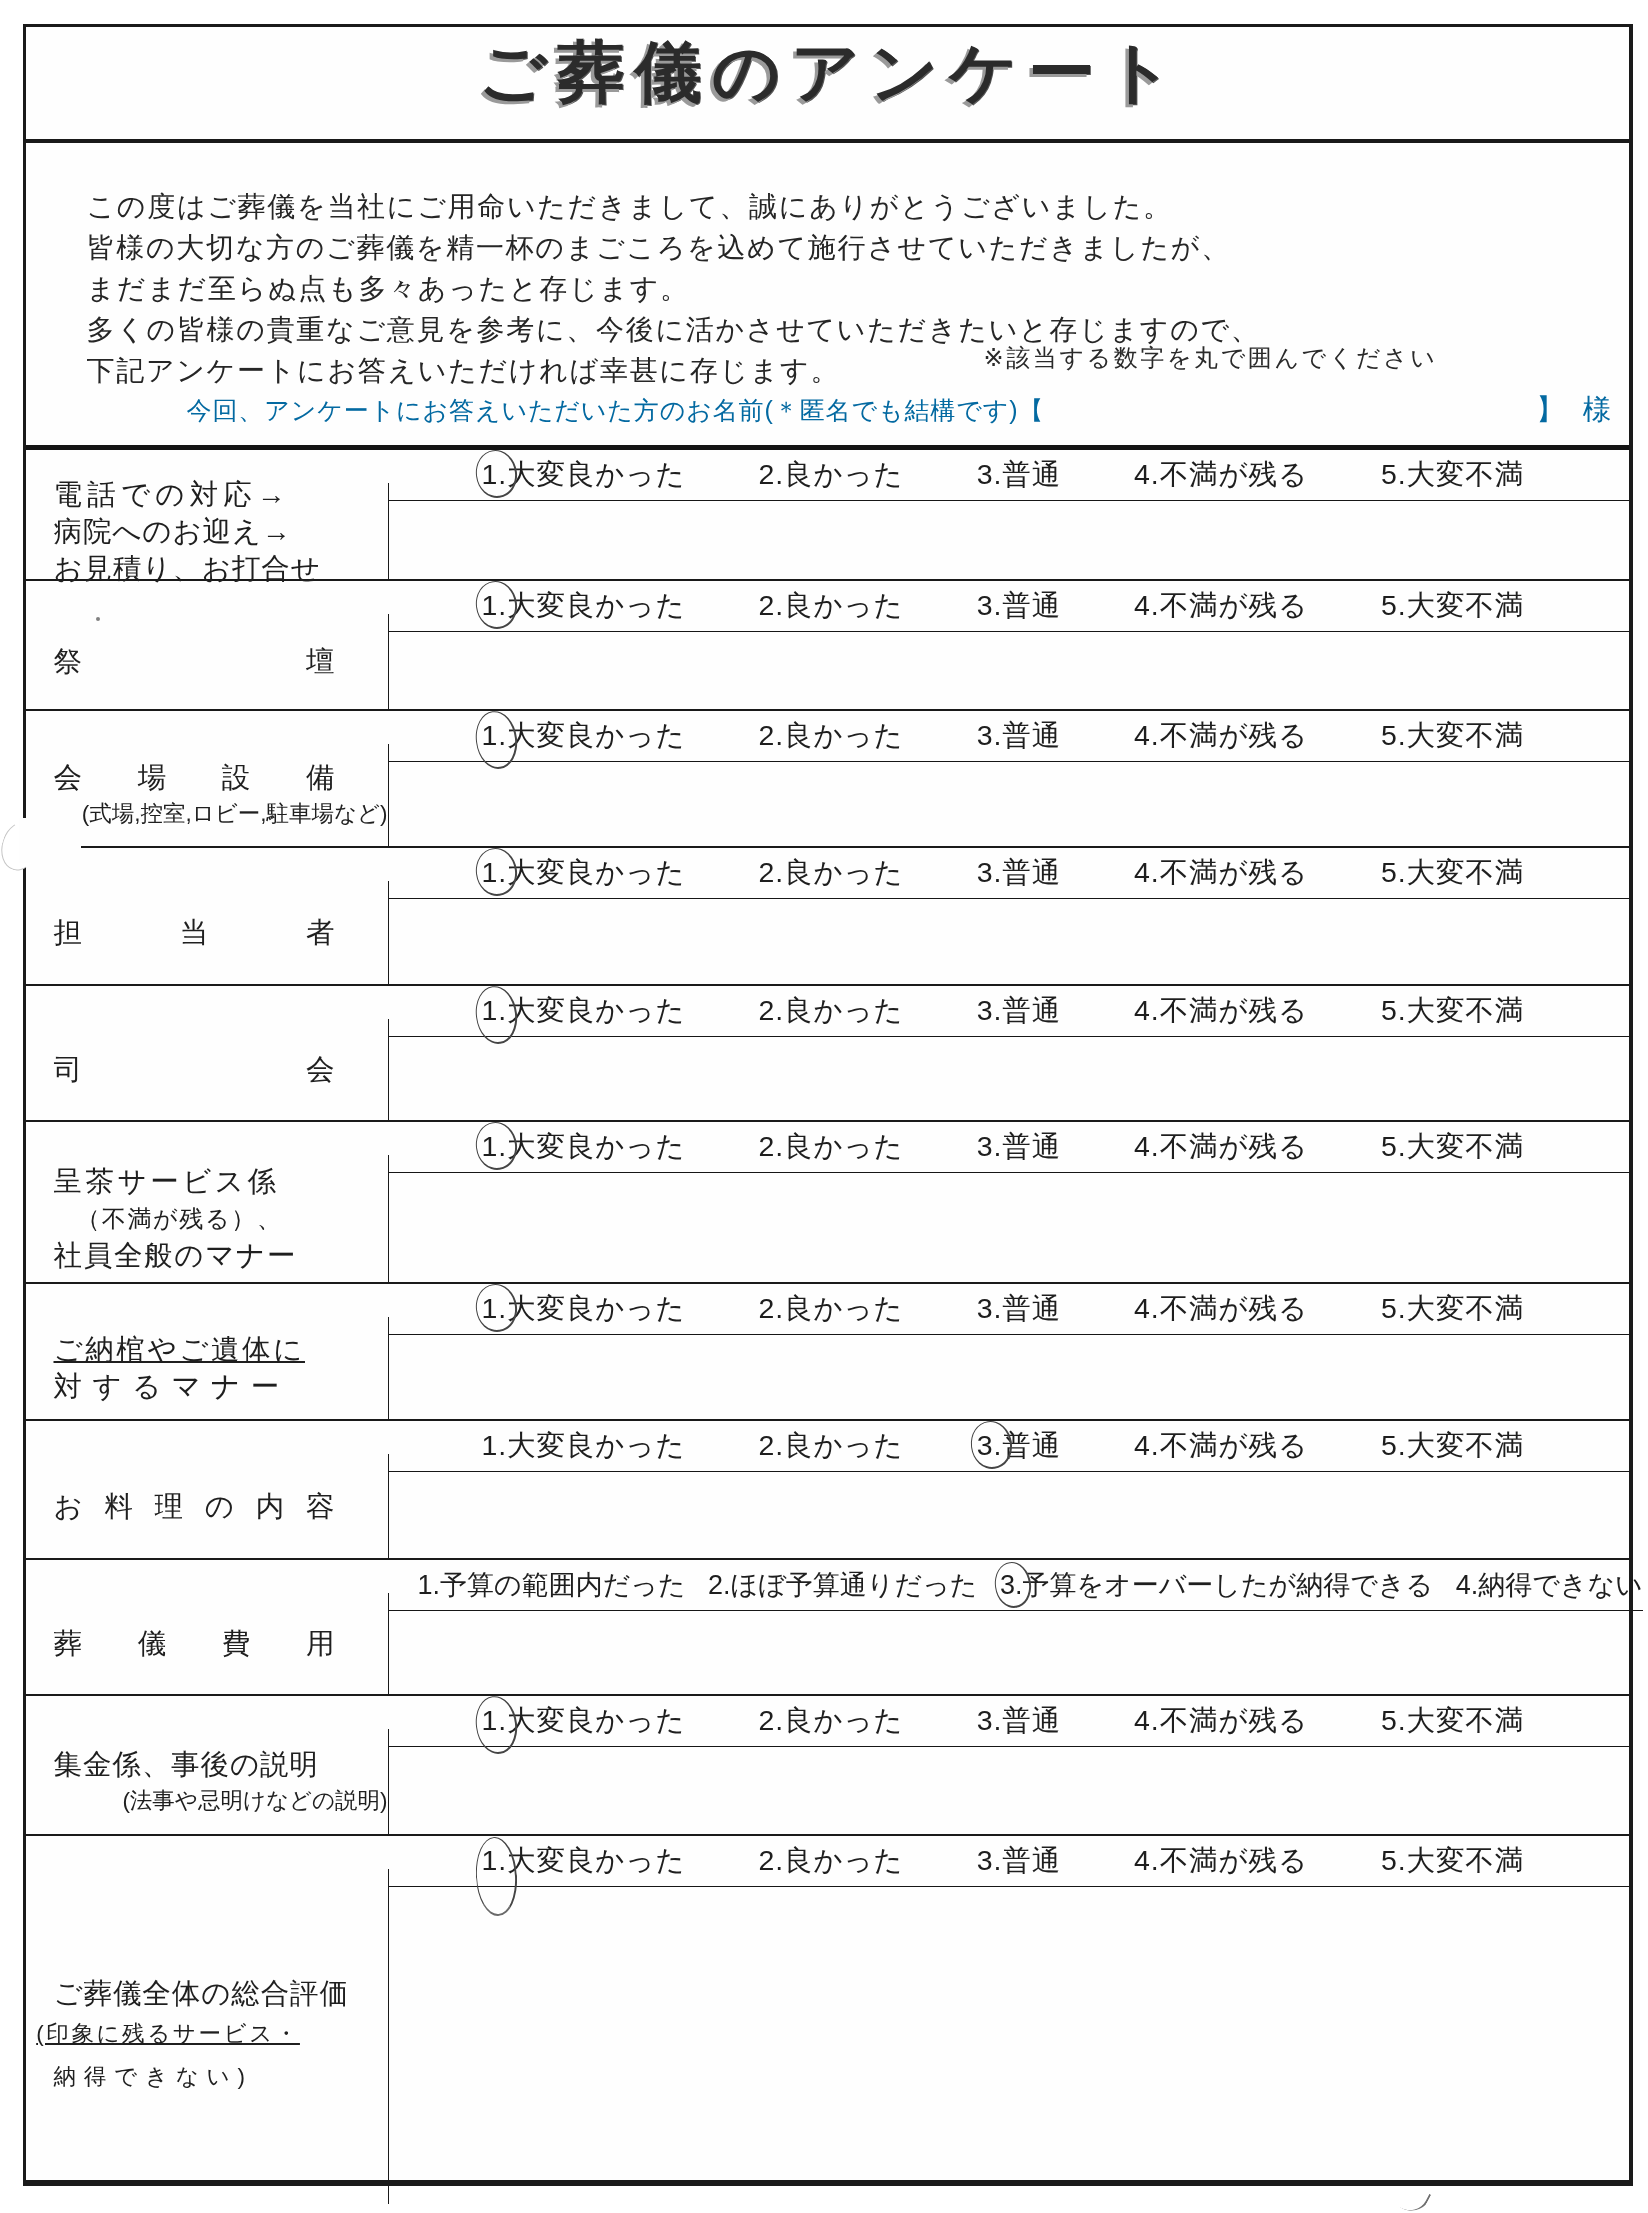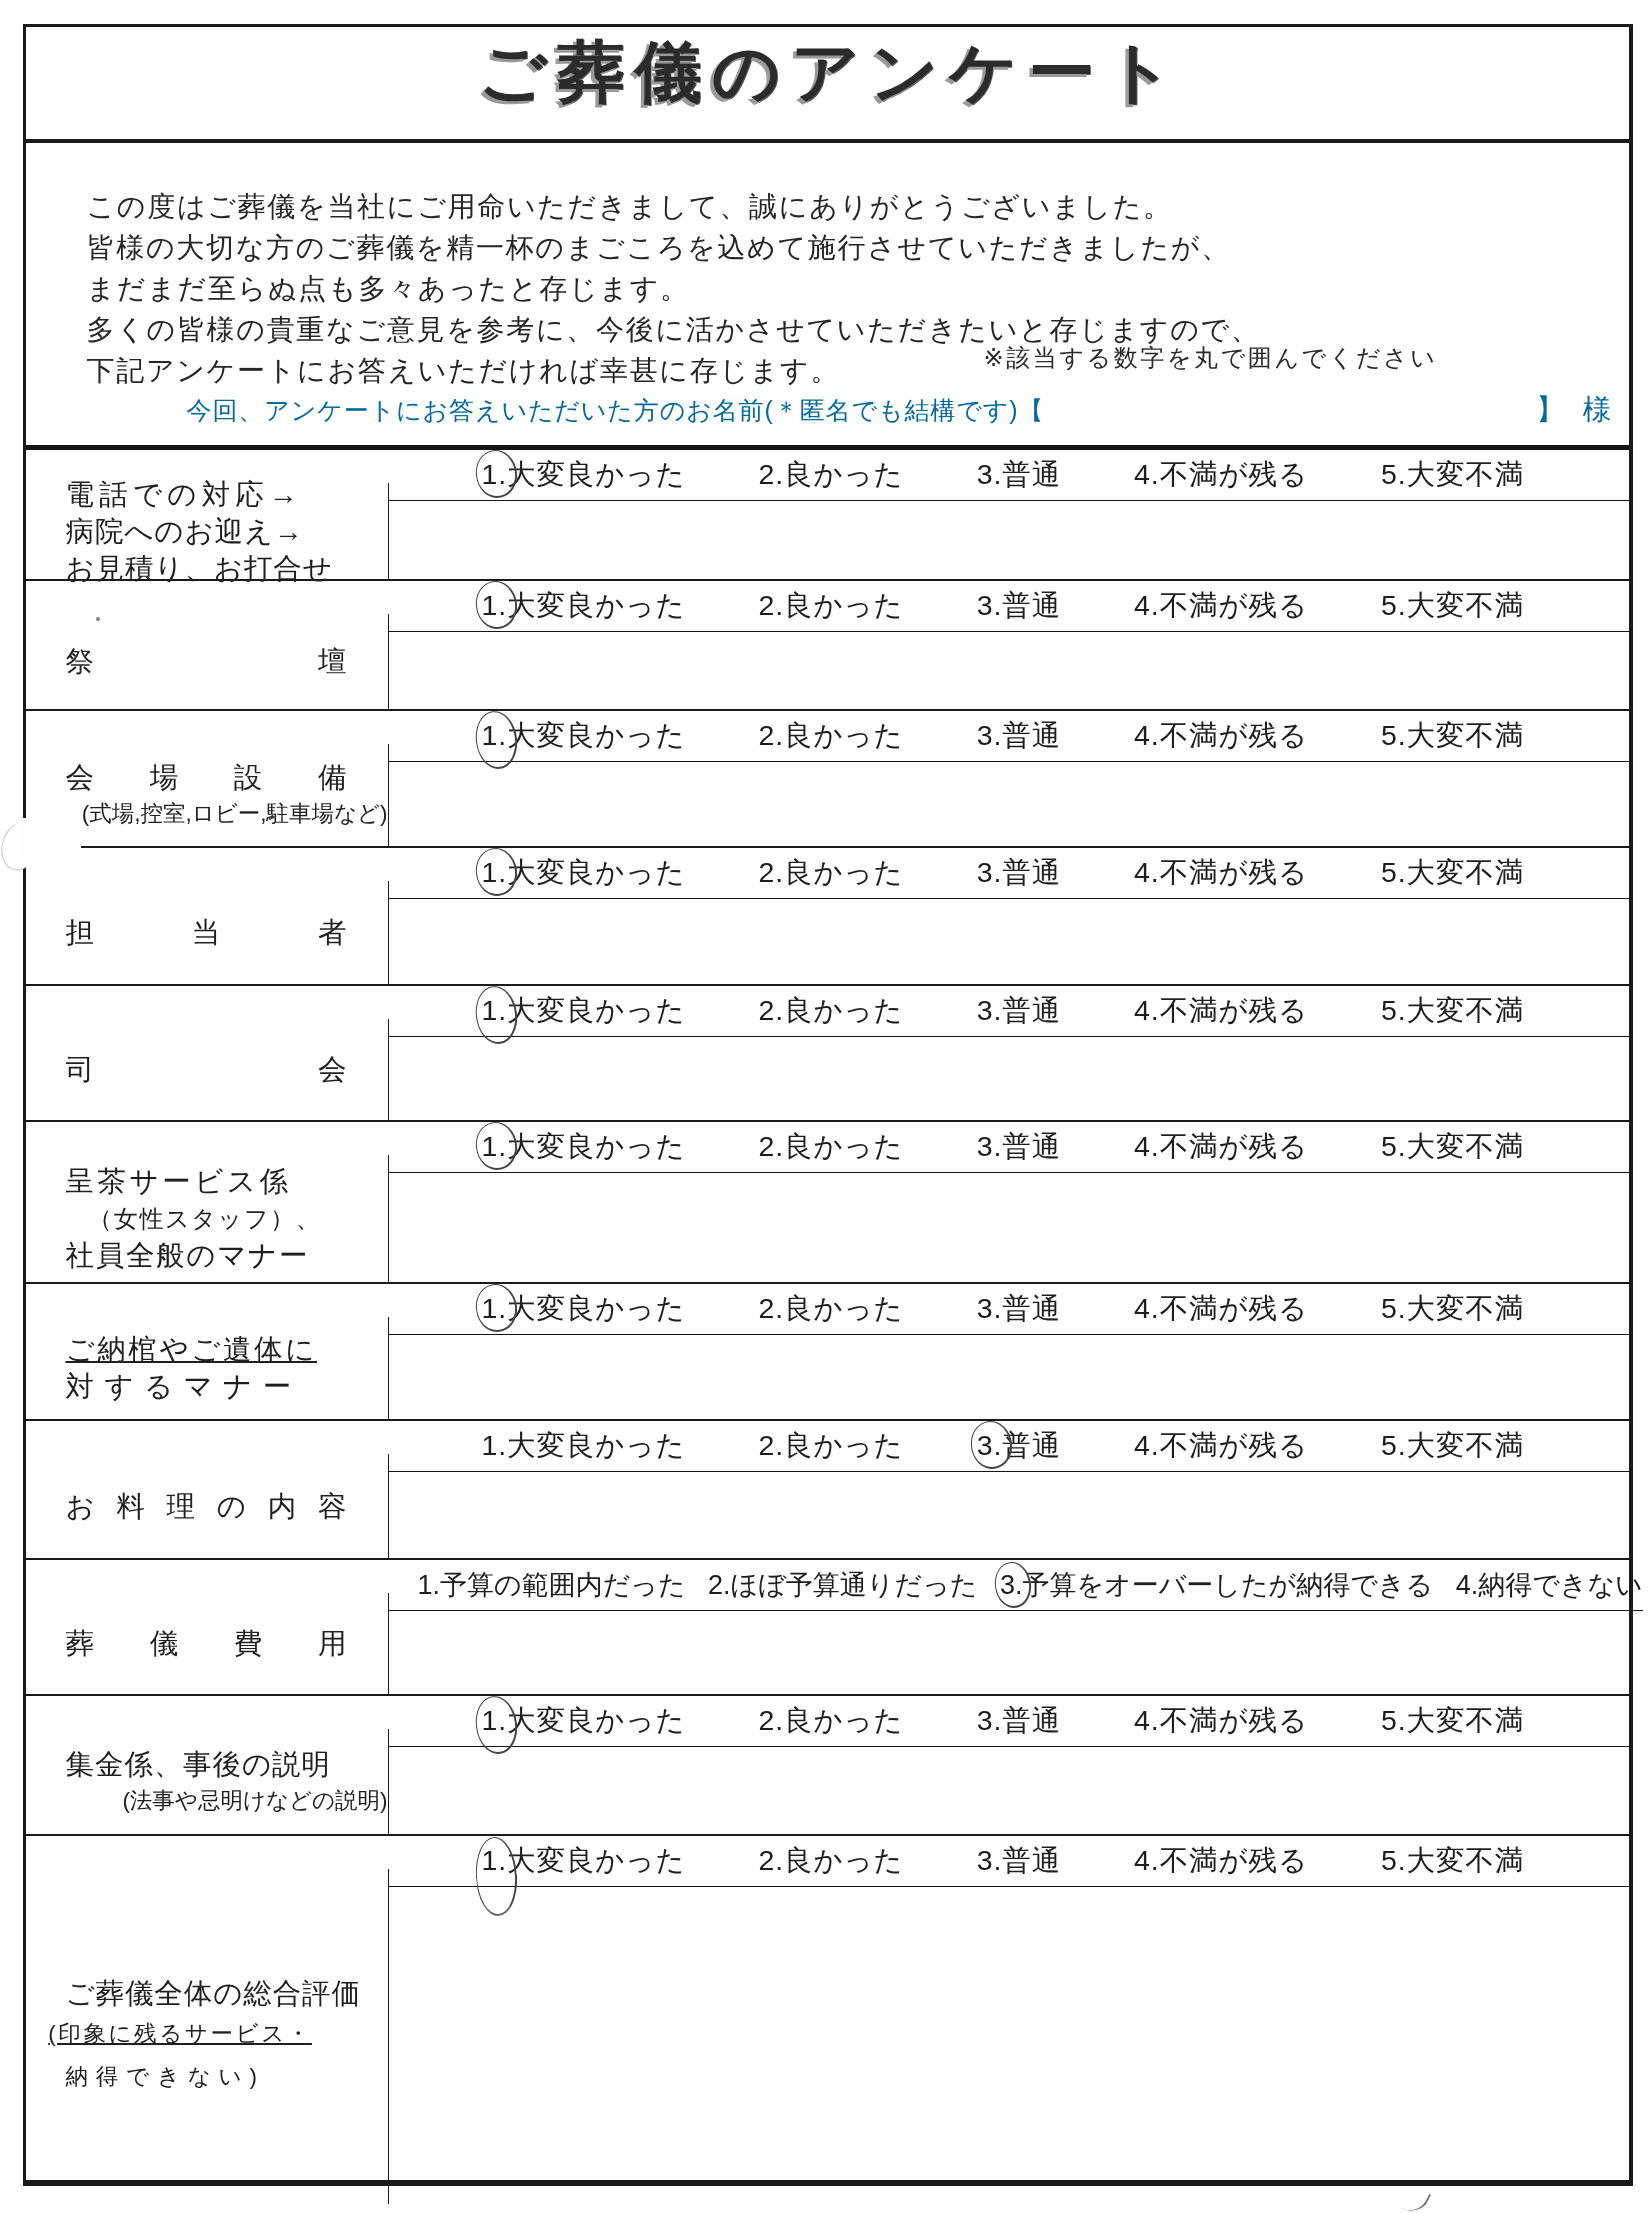--- a/index.html
+++ b/index.html
@@ -42,21 +42,21 @@
   .name-suffix{font-size:28.5px;letter-spacing:5.2px;}
   
   .survey-table{border-top:5.2px solid #141414;}
   .survey-row{
     display:flex;box-sizing:border-box;border-bottom:2.6px solid #1a1a1a;
   }
   .survey-row:last-child{border-bottom:none;}
   .label-cell{
     width:363px;box-sizing:border-box;border-right:1.7px solid #1a1a1a;
     display:flex;flex-direction:column;justify-content:center;
-    padding-left:40px;font-size:28.5px;line-height:37px;color:#1f1f1f;
+    padding-left:28px;font-size:28.5px;line-height:37px;color:#1f1f1f;
     flex-shrink:0;
     margin-top:33px;
   }
   .lline{white-space:nowrap;}
   .spread{display:flex;justify-content:space-between;width:281px;}
   .sub{font-size:22.5px;line-height:35px;letter-spacing:0;text-align:right;}
   .sub2{font-size:22.5px;line-height:43px;}
   .mid{font-size:24px;padding-left:22.5px;letter-spacing:1.7px;}
   .pull{margin-left:-17.3px;}
   .ls1{letter-spacing:0.9px;}.ls2{letter-spacing:1.7px;}.ls3{letter-spacing:2.6px;text-decoration:underline;}
@@ -213,21 +213,21 @@
             <span class="opt"><span class="num">3.</span>普通</span>
             <span class="opt"><span class="num">4.</span>不満が残る</span>
             <span class="opt"><span class="num">5.</span>大変不満</span>
           </div>
           <div class="comment-area"></div>
         </div>
       </div>
       <div class="survey-row" style="height: 162px;">
         <div class="label-cell">
           <div class="lline ls4">呈茶サービス係</div>
-          <div class="lline mid">（女性スタッフ）、</div>
+          <div class="lline mid">（不満が残る）、</div>
           <div class="lline ls2">社員全般のマナー</div>
         </div>
         <div class="answer-cell">
           <div class="options">
             <span class="opt"><span class="num">1.<span class="ring "></span></span>大変良かった</span>
             <span class="opt"><span class="num">2.</span>良かった</span>
             <span class="opt"><span class="num">3.</span>普通</span>
             <span class="opt"><span class="num">4.</span>不満が残る</span>
             <span class="opt"><span class="num">5.</span>大変不満</span>
           </div>

